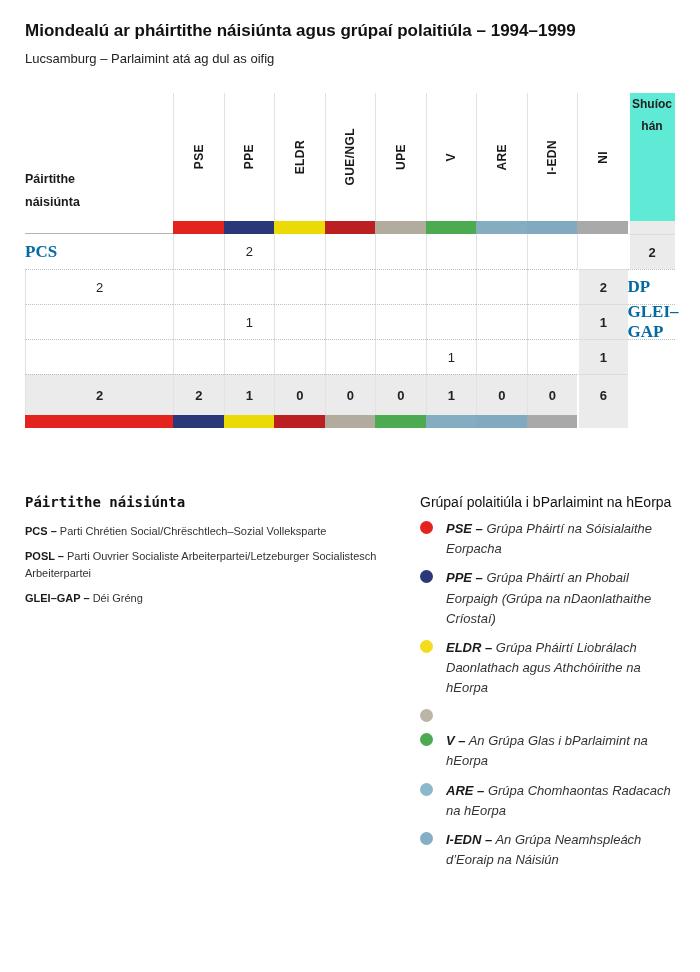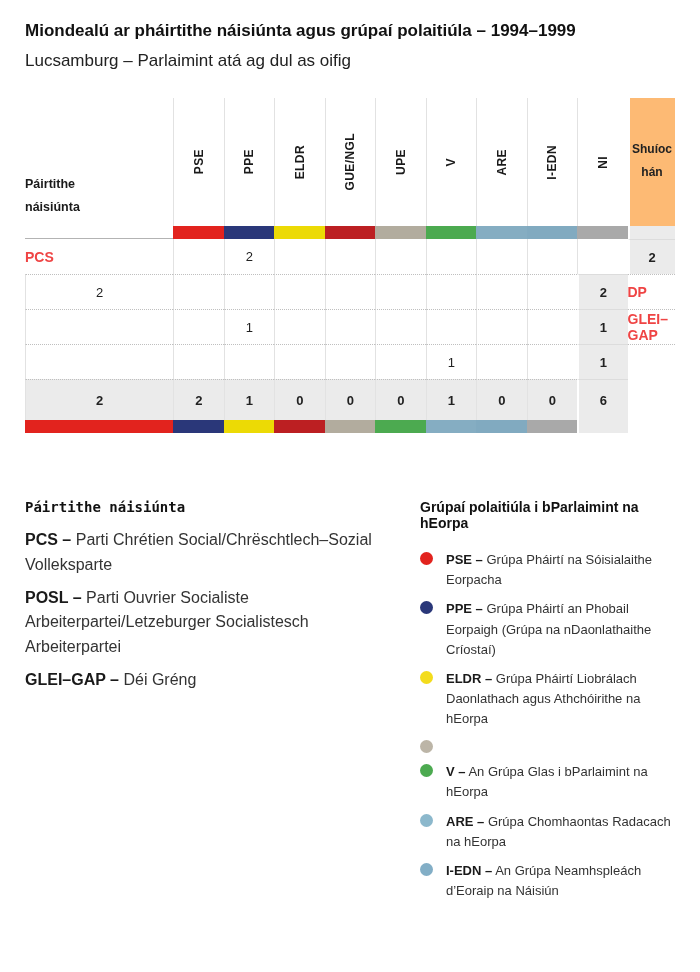--- a/index.html
+++ b/index.html
@@ -1,49 +1,49 @@
 <!DOCTYPE html>
 <html><head>
 <meta charset="utf-8">
 <style>
   html,body{margin:0;padding:0;background:#fff;}
   body{width:700px;height:972px;overflow:hidden;font-family:"Liberation Sans",sans-serif;color:#1a1a1a;}
   .page{box-sizing:border-box;width:700px;height:904px;padding:20px 25px 12px;}
 
   .title{margin:0;font-size:17px;font-weight:700;line-height:1.3;color:#111;}
-  .subtitle{margin:9px 0 0;font-size:17px;font-weight:400;color:#222;}
+  .subtitle{margin:9px 0 0;font-size:13px;font-weight:400;color:#222;}
 
   
   .tbl{margin-top:27px;display:grid;width:650px;
        grid-template-columns:148px repeat(9,50.5px) 47px;
        grid-template-rows:128px 13px 35px 35px 35px 35px 41px 13px;}
   .c{display:flex;align-items:center;justify-content:center;font-size:13px;color:#222;box-sizing:border-box;}
   .vl{border-left:1px solid #e2e2e2;}
   .corner{align-items:flex-end;justify-content:flex-start;padding-bottom:6px;}
   .cornertxt{font-weight:700;font-size:12.5px;line-height:1.9;color:#1a1a1a;width:92px;}
   .rot{writing-mode:vertical-rl;transform:rotate(180deg);font-weight:700;font-size:12px;letter-spacing:.4px;color:#1a1a1a;}
-  .seathead{background:#fdba74;border-left:2px solid #fff;align-items:center;}
+  .seathead{background:#5eead4;border-left:2px solid #fff;align-items:flex-start;}
   .seattxt{font-weight:700;font-size:12px;line-height:1.85;text-align:center;word-break:break-all;padding:0 2px 3px;width:100%;}
   .stripname{border-bottom:1px solid #b3b3b3;}
   .seatbg{background:#ebebeb;border-left:2px solid #fff;}
-  .name{justify-content:flex-start;font-weight:700;font-size:14px;color:#ef4444;}
+  .name{justify-content:flex-start;font-weight:700;font-size:17px;color:#0369a1;font-family:Liberation Serif, serif;}
   .seat{background:#ebebeb;border-left:2px solid #fff;font-weight:700;}
   .tot{background:#ebebeb;font-weight:700;}
   .dt{border-top:1px dotted #bfbfbf;}
   .st{border-top:1px solid #dcdcdc;}
 
   
   .legends{display:flex;gap:30px;margin-top:66px;}
   .lp{width:365px;}
   .lg{width:255px;}
   .lp-head{font-family:"DejaVu Sans Mono",monospace;font-weight:700;font-size:14px;margin:0 0 13px;color:#111;}
-  .lg-head{font-weight:700;font-size:14px;margin:0 0 19px;color:#111;}
-  .litem{font-size:16px;line-height:1.55;color:#333;margin-bottom:8px;}
+  .lg-head{font-weight:400;font-size:14px;margin:0 0 9px;color:#111;}
+  .litem{font-size:11px;line-height:1.55;color:#333;margin-bottom:8px;}
   .abbr{font-weight:700;color:#1a1a1a;}
-  .gitem{display:flex;gap:13px;margin-bottom:9px;}
+  .gitem{display:flex;gap:13px;margin-bottom:9px;font-style:italic;}
   .dot{width:13px;height:13px;border-radius:50%;flex:none;margin-top:2px;}
   .gtext{font-size:13px;line-height:1.55;color:#333;}
 </style>
 </head>
 <body>
 
 <div class="page">
 
   <h1 class="title">Miondealú ar pháirtithe náisiúnta agus grúpaí polaitiúla – 1994–1999</h1>
   <p class="subtitle">Lucsamburg – Parlaimint atá ag dul as oifig</p>

